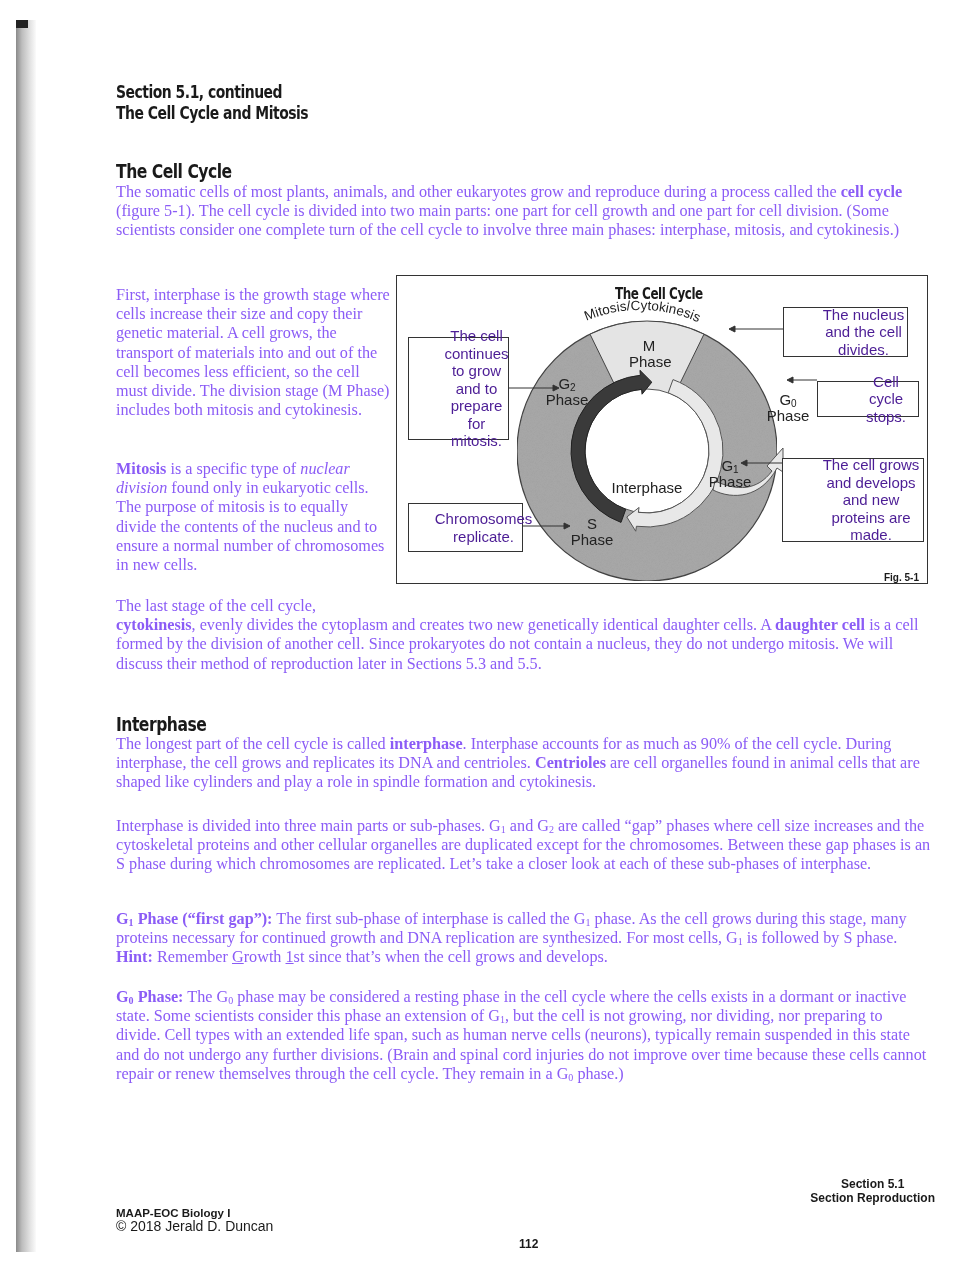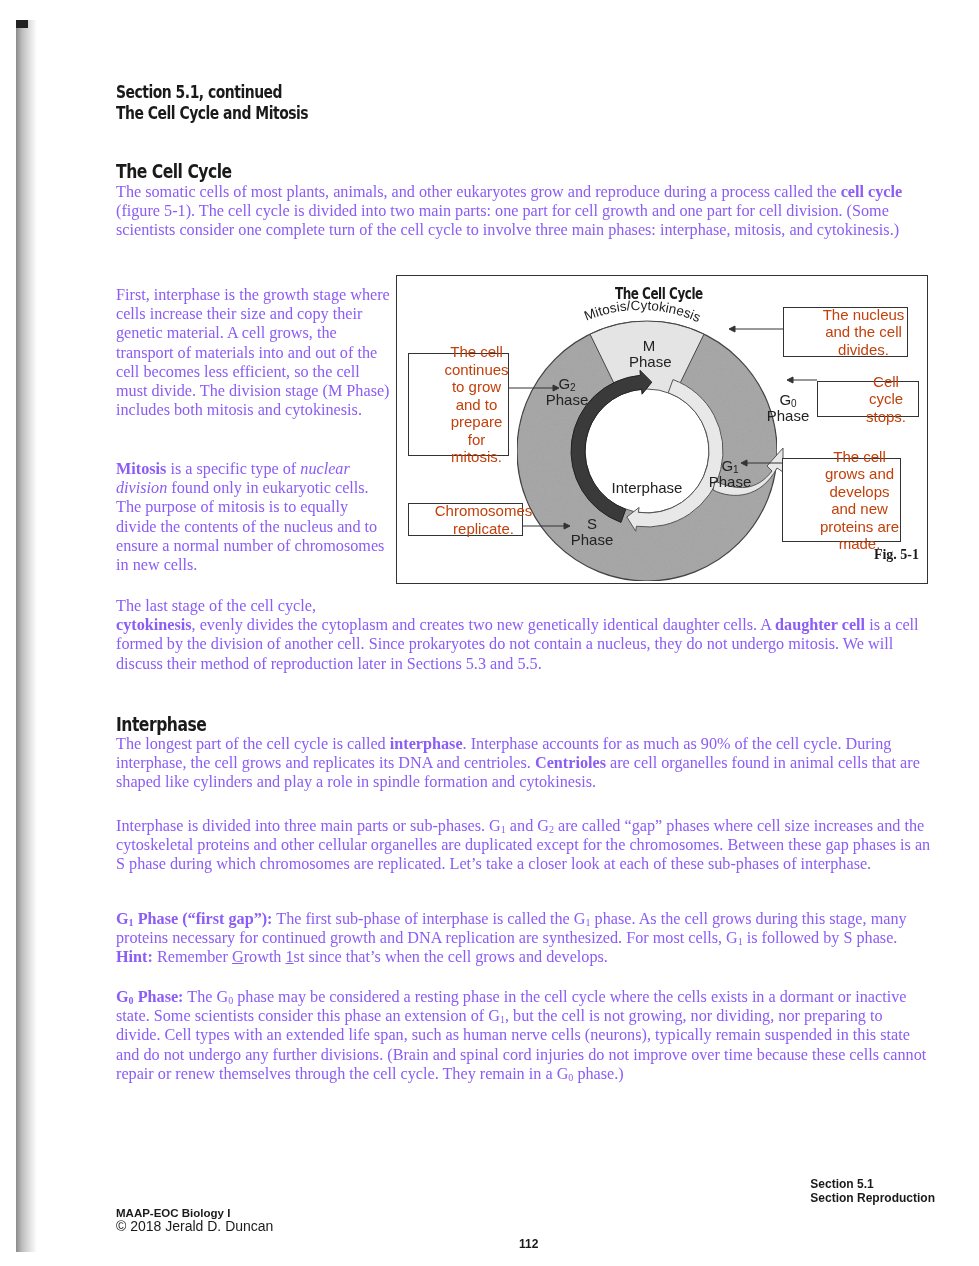--- a/index.html
+++ b/index.html
@@ -45,38 +45,38 @@
   }
   .fig-svg { position: absolute; left: 0; top: 0; }
   .fig-title {
     position: absolute; left: 218px; top: 9px;
     font-family: "DejaVu Sans", sans-serif; font-weight: bold; font-size: 15px;
     letter-spacing: -0.6px; transform: scaleX(0.8); transform-origin: left top;
   }
   .fbox {
     position: absolute; border: 1.3px solid #333; background: #fff;
     font-family: "Liberation Sans", sans-serif; font-size: 15px; line-height: 17.5px;
-    text-align: center; box-sizing: border-box; color: #c2410c;
+    text-align: center; box-sizing: border-box; color: #4c1d95;
     display: flex; align-items: center; justify-content: center; padding-left: 36px;
   }
   .flabel {
     position: absolute; font-family: "Liberation Sans", sans-serif;
     font-size: 15px; line-height: 16px; text-align: center; color: #222;
   }
   .fig-num {
-    position: absolute; right: 8px; bottom: 20px;
-    font-family: Liberation Serif, serif; font-weight: bold; font-size: 14px;
+    position: absolute; right: 8px; bottom: 0;
+    font-family: Liberation Sans, sans-serif; font-weight: bold; font-size: 10px;
   }
 
   
   .footer-left { position: absolute; left: 116px; top: 1183px; font-family: "Liberation Sans", sans-serif; margin-top: 24px; }
   .footer-left .t1 { font-size: 11.5px; font-weight: bold; line-height: 13px; }
   .footer-left .t2 { font-size: 14px; line-height: 12px; }
   .footer-center { position: absolute; left: 519px; top: 1237px; font-family: "Liberation Sans", sans-serif; font-size: 12px; font-weight: bold; }
-  .footer-right { position: absolute; right: 44px; top: 1177px; text-align: left; font-family: "Liberation Sans", sans-serif; font-size: 12px; font-weight: bold; line-height: 14px; }
+  .footer-right { position: absolute; right: 44px; top: 1177px; text-align: center; font-family: "Liberation Sans", sans-serif; font-size: 12px; font-weight: bold; line-height: 14px; }
 </style>
 </head>
 <body>
 
 <div class="scan-edge"></div>
 
 <h1 class="h-section">
   <div>Section 5.1, continued</div>
   <div>The Cell Cycle and Mitosis</div>
 </h1>
@@ -150,25 +150,25 @@
   <div class="flabel" style="left:308px; top:182px; width:50px;">
     <div><span>G</span><sub>1</sub></div>
     <div>Phase</div>
   </div>
   <div class="flabel" style="left:366px; top:95px; width:50px;margin-top:21px;">
     <div><span>G</span><sub>0</sub></div>
     <div>Phase</div>
   </div>
   <div class="flabel" style="left:205px; top:204px; width:90px;">Interphase</div>
 
-  <div class="fbox" style="left:11px; top:61px; width:101px; height:103px;margin-top:16px;">The cell continues to grow and to prepare for mitosis.</div>
-  <div class="fbox" style="left:11px; top:227px; width:115px; height:33px;">Chromosomes replicate.</div>
+  <div class="fbox" style="left:11px; top:61px; width:101px; height:103px;">The cell continues to grow and to prepare for mitosis.</div>
+  <div class="fbox" style="left:11px; top:227px; width:115px; height:49px;">Chromosomes replicate.</div>
   <div class="fbox" style="left:386px; top:31px; width:125px; height:50px;">The nucleus and the cell divides.</div>
   <div class="fbox" style="left:420px; top:78px; width:102px; height:36px;margin-top:27px;">Cell cycle stops.</div>
-  <div class="fbox" style="left:385px; top:182px; width:119px; height:84px;">The cell grows and develops and new proteins are made.</div>
+  <div class="fbox" style="left:385px; top:182px; width:142px; height:84px;">The cell grows and develops and new proteins are made.</div>
 
   <div class="fig-num">Fig. 5-1</div>
 </div>
 
 <p class="para wide" style="top:597px">The last stage of the cell cycle, <br><b>cytokinesis</b>, evenly divides the cytoplasm and creates two new genetically identical daughter cells. A <b>daughter cell</b> is a cell formed by the division of another cell. Since prokaryotes do not contain a nucleus, they do not undergo mitosis. We will discuss their method of reproduction later in Sections 5.3 and 5.5.</p>
 
 <h2 class="h2" style="top:713px">Interphase</h2>
 <p class="para wide" style="top:735px">The longest part of the cell cycle is called <b>interphase</b>. Interphase accounts for as much as 90% of the cell cycle. During interphase, the cell grows and replicates its DNA and centrioles. <b>Centrioles</b> are cell organelles found in animal cells that are shaped like cylinders and play a role in spindle formation and cytokinesis.</p>
 <p class="para wide" style="top:817px">Interphase is divided into three main parts or sub-phases. G<sub>1</sub> and G<sub>2</sub> are called “gap” phases where cell size increases and the cytoskeletal proteins and other cellular organelles are duplicated except for the chromosomes. Between these gap phases is an S phase during which chromosomes are replicated. Let’s take a closer look at each of these sub-phases of interphase.</p>
 <p class="para wide" style="top:910px"><b>G</b><b><sub>1</sub></b><b> Phase (“first gap”):</b>  The first sub-phase of interphase is called the G<sub>1</sub> phase. As the cell grows during this stage, many proteins necessary for continued growth and DNA replication are synthesized. For most cells, G<sub>1</sub> is followed by S phase. <b>Hint:</b> Remember <u>G</u>rowth <u>1</u>st since that’s when the cell grows and develops.</p>

